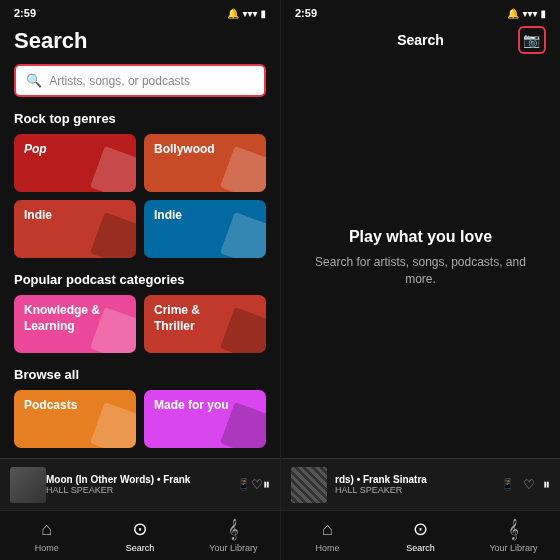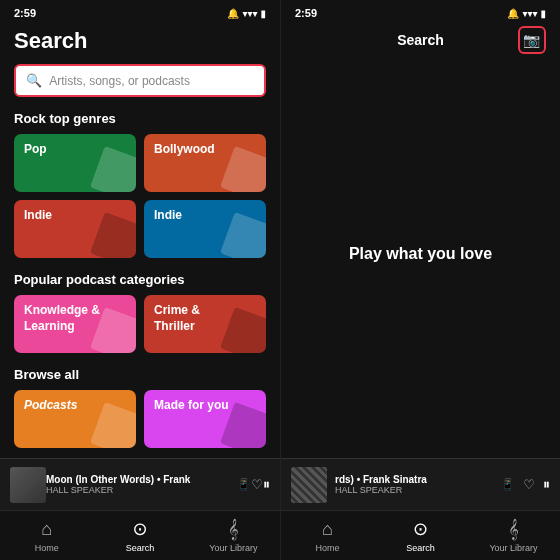--- a/index.html
+++ b/index.html
@@ -118,27 +118,27 @@
       right: -4px;
       bottom: -4px;
       width: 44px;
       height: 44px;
       border-radius: 4px;
       transform: rotate(20deg);
       overflow: hidden;
     }
 
     
-    .card-pop { background: #15803d; }
+    .card-pop { background: #b91c1c; font-style: italic; }
     .card-bollywood { background: #c74b27; }
     .card-rock { background: #c0392b; }
     .card-indie { background: #0369a1; }
     .card-knowledge { background: #ec4899; }
     .card-crime { background: #c0392b; }
-    .card-podcasts { background: #e67e22; font-style: italic; }
+    .card-podcasts { background: #e67e22; }
     .card-made { background: #d946ef; }
 
     
     .art-block {
       width: 100%;
       height: 100%;
       background: rgba(255,255,255,0.2);
       border-radius: 3px;
     }
     .art-block-dark {
@@ -499,20 +499,21 @@
 
   <div class="right-header">
     <span class="right-header-title">Search</span>
     <div class="camera-btn">
       <span class="camera-icon">📷</span>
     </div>
   </div>
 
   <div class="right-main">
     <div class="play-what-title">Play what you love</div>
+    <div class="play-what-sub">Search for artists, songs, podcasts, and more.</div>
   </div>
 
   <div class="right-now-playing">
     <div class="mini-art">
       <div class="mini-art-inner"></div>
     </div>
     <div class="np-info">
       <div class="np-title">rds) • Frank Sinatra</div>
       <div class="np-artist">HALL SPEAKER</div>
     </div>

